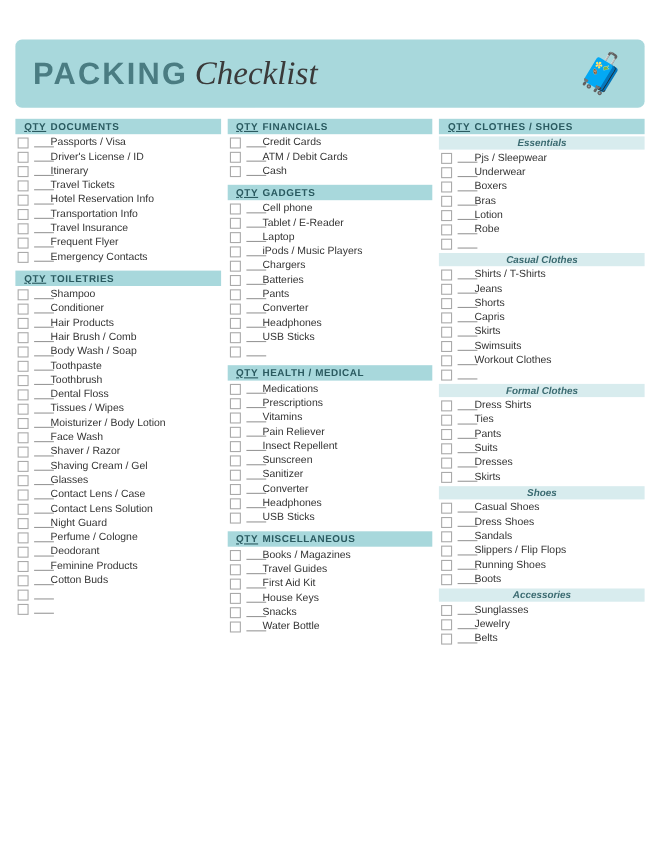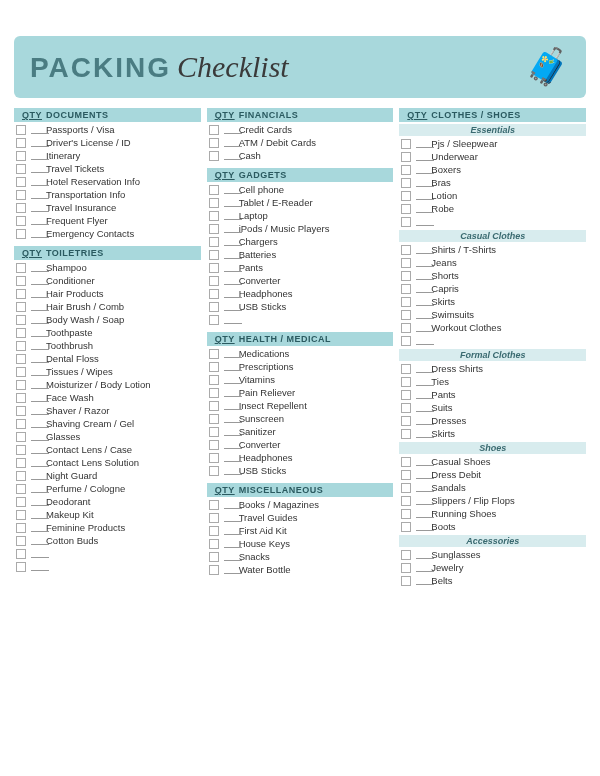--- a/index.html
+++ b/index.html
@@ -287,25 +287,20 @@
               <span class="item-label">Perfume / Cologne</span>
             </div>
           <div class="item-row">
               <span class="checkbox"></span>
               <span class="qty-line"></span>
               <span class="item-label">Deodorant</span>
             </div>
           <div class="item-row">
               <span class="checkbox"></span>
               <span class="qty-line"></span>
-              <span class="item-label">Makeup Kit</span>
-            </div>
-          <div class="item-row">
-              <span class="checkbox"></span>
-              <span class="qty-line"></span>
               <span class="item-label">Feminine Products</span>
             </div>
           <div class="item-row">
               <span class="checkbox"></span>
               <span class="qty-line"></span>
               <span class="item-label">Cotton Buds</span>
             </div>
           <div class="item-row">
               <span class="checkbox"></span>
               <span class="qty-line"></span>
@@ -639,21 +634,21 @@
         <div class="sub-header">Shoes</div>
         <div>
           <div class="item-row">
               <span class="checkbox"></span>
               <span class="qty-line"></span>
               <span class="item-label">Casual Shoes</span>
             </div>
           <div class="item-row">
               <span class="checkbox"></span>
               <span class="qty-line"></span>
-              <span class="item-label">Dress Debit</span>
+              <span class="item-label">Dress Shoes</span>
             </div>
           <div class="item-row">
               <span class="checkbox"></span>
               <span class="qty-line"></span>
               <span class="item-label">Sandals</span>
             </div>
           <div class="item-row">
               <span class="checkbox"></span>
               <span class="qty-line"></span>
               <span class="item-label">Slippers / Flip Flops</span>

